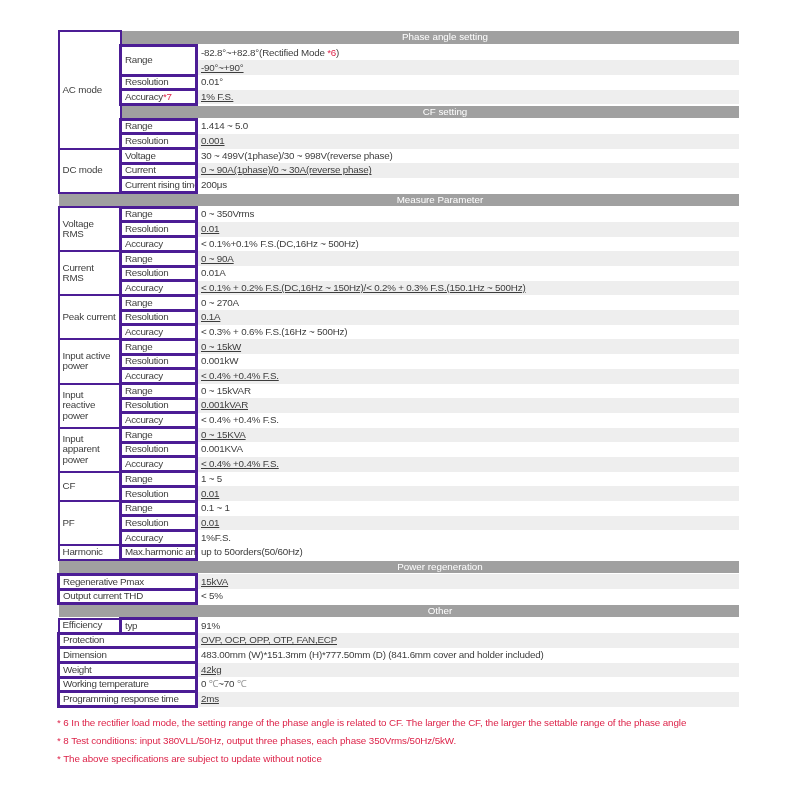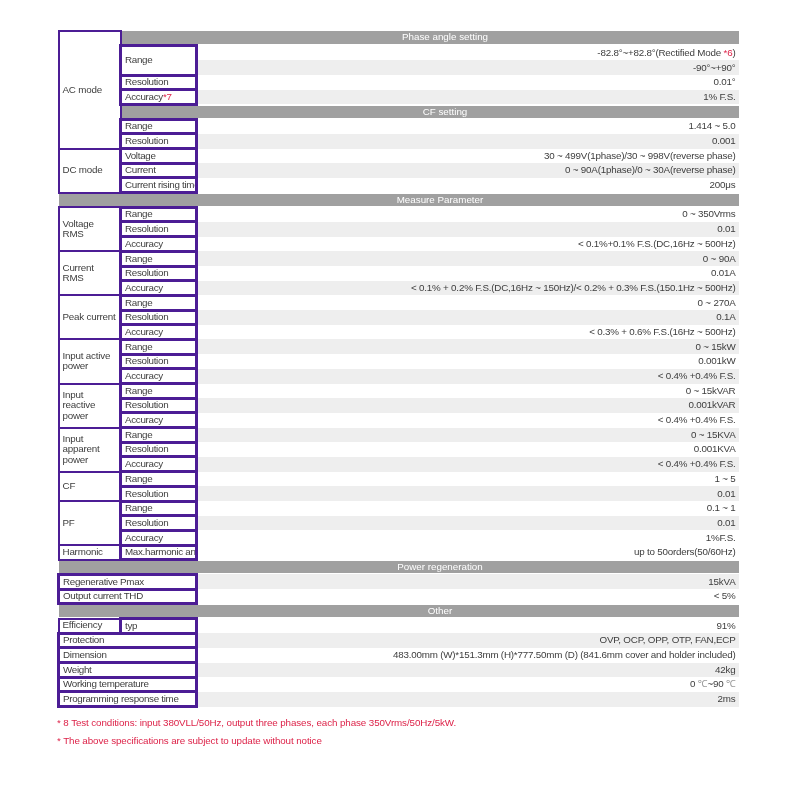--- a/index.html
+++ b/index.html
@@ -17,22 +17,22 @@
     overflow:hidden;
   }
   td.cat{border:2px solid #4c1d95;background:#fff;text-align:left;letter-spacing:-0.2px;}
   td.param,td.wide{border:3px solid #4c1d95;background:#fff;text-align:left;white-space:nowrap;letter-spacing:-0.3px;}
   td.band{
     background:#a0a0a0;color:#ffffff;text-align:center;
     font-size:10.3px;letter-spacing:0;
   }
   td.band.b3{padding-left:86px;margin-top:7px;}
   td.band.b2{padding-left:33px;margin-left:44px;}
-  td.val{text-align:right;white-space:nowrap;letter-spacing:-0.2px;}
-  td.val.shade{background:#eeeeee;}
+  td.val{text-align:left;white-space:nowrap;letter-spacing:-0.2px;}
+  td.val.shade{background:#eeeeee;text-decoration:underline;}
   .red{color:#dd2349;}
   .dim{color:#9a9a9a;}
   .footnotes{position:absolute;left:57px;top:716px;width:700px;font-size:9.8px;color:#dd2349;letter-spacing:-0.1px;}
   .footnotes .fn{margin-bottom:5px;line-height:13px;}
 </style>
 </head>
 <body>
 
 <div class="page">
   <table class="spec" id="spec-table">
@@ -219,25 +219,26 @@
         <tr>
           <td class="wide" colspan="2"><span>Dimension</span></td>
           <td class="val"><span>483.00mm (W)*151.3mm (H)*777.50mm (D) (841.6mm cover and holder included)</span></td>
         </tr>
         <tr>
           <td class="wide" colspan="2"><span>Weight</span></td>
           <td class="val shade"><span>42kg</span></td>
         </tr>
         <tr>
           <td class="wide" colspan="2"><span>Working temperature</span></td>
-          <td class="val"><span>0 </span><span class="dim">℃</span><span>~90 </span><span class="dim">℃</span></td>
+          <td class="val"><span>0 </span><span class="dim">℃</span><span>~70 </span><span class="dim">℃</span></td>
         </tr>
         <tr>
           <td class="wide" colspan="2"><span>Programming response time</span></td>
           <td class="val shade"><span>2ms</span></td>
         </tr>
       </tbody>
   </table>
   <div class="footnotes" id="footnotes">
+      <div class="fn">* 6 In the rectifier load mode, the setting range of the phase angle is related to CF. The larger the CF, the larger the settable range of the phase angle</div>
       <div class="fn">* 8 Test conditions: input 380VLL/50Hz, output three phases, each phase 350Vrms/50Hz/5kW.</div>
       <div class="fn">* The above specifications are subject to update without notice</div>
     </div>
 </div>
 
 </body></html>

